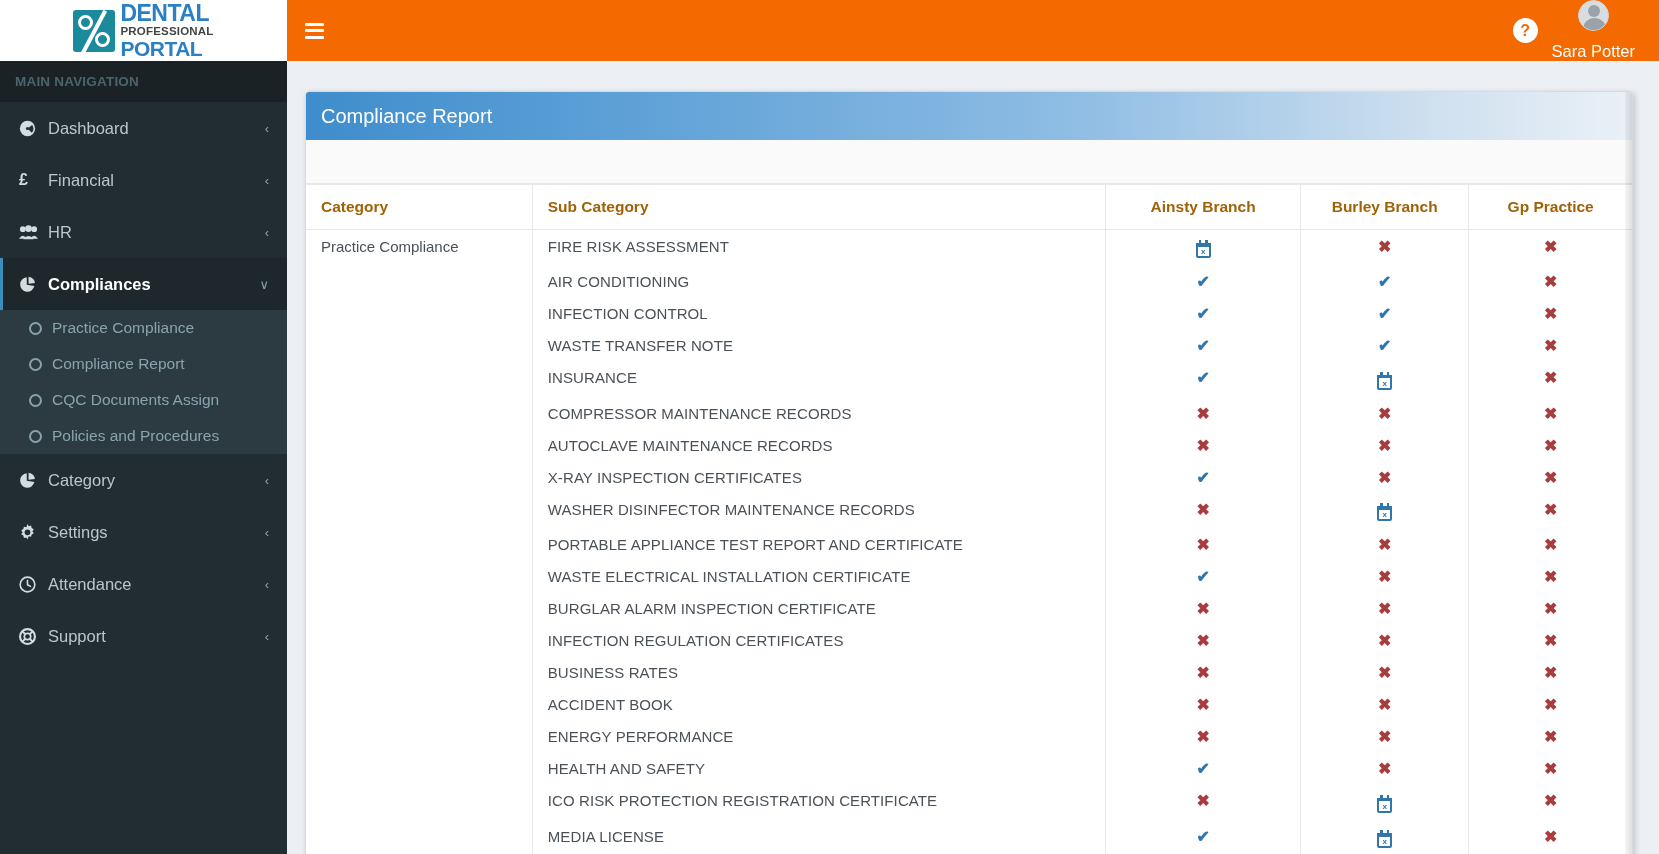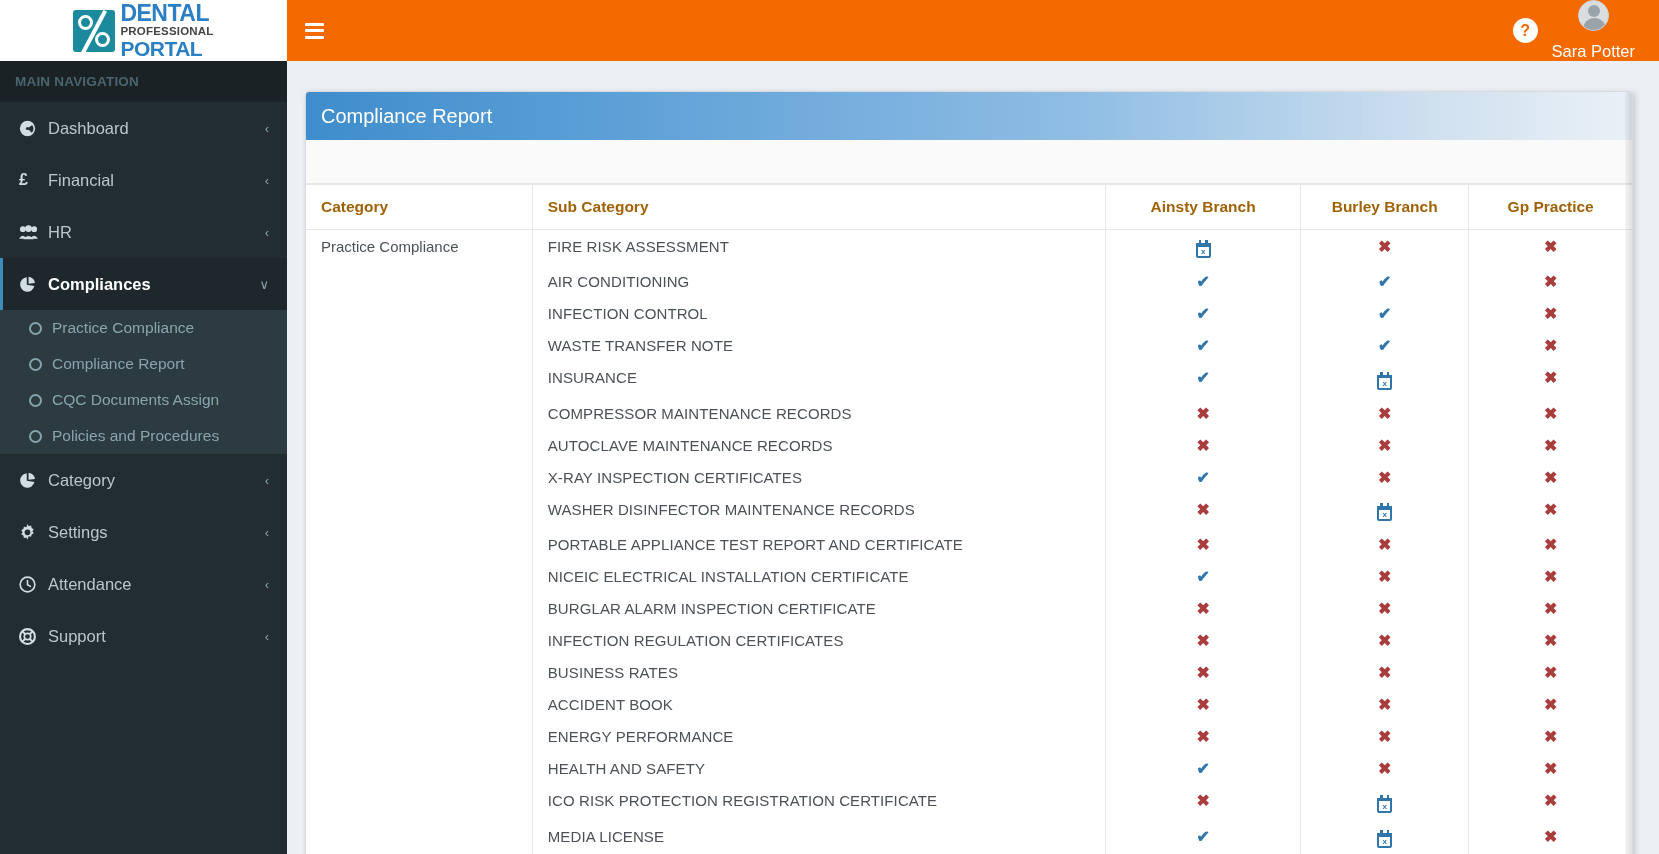--- a/index.html
+++ b/index.html
@@ -440,21 +440,21 @@
               <td class="ctr vsep"><span class="cal-wrap"><span class="ic-cal"><span class="nub-l"></span><span class="nub-r"></span><span class="xm">x</span></span></span></td>
               <td class="ctr"><span class="ic ic-cross">✖</span></td>
             </tr>
             <tr>
               <td class="subcell">PORTABLE APPLIANCE TEST REPORT AND CERTIFICATE</td>
               <td class="ctr vsep"><span class="ic ic-cross">✖</span></td>
               <td class="ctr vsep"><span class="ic ic-cross">✖</span></td>
               <td class="ctr"><span class="ic ic-cross">✖</span></td>
             </tr>
             <tr>
-              <td class="subcell">NICEIC ELECTRICAL INSTALLATION CERTIFICATE</td>
+              <td class="subcell">WASTE ELECTRICAL INSTALLATION CERTIFICATE</td>
               <td class="ctr vsep"><span class="ic ic-tick">✔</span></td>
               <td class="ctr vsep"><span class="ic ic-cross">✖</span></td>
               <td class="ctr"><span class="ic ic-cross">✖</span></td>
             </tr>
             <tr>
               <td class="subcell">BURGLAR ALARM INSPECTION CERTIFICATE</td>
               <td class="ctr vsep"><span class="ic ic-cross">✖</span></td>
               <td class="ctr vsep"><span class="ic ic-cross">✖</span></td>
               <td class="ctr"><span class="ic ic-cross">✖</span></td>
             </tr>

